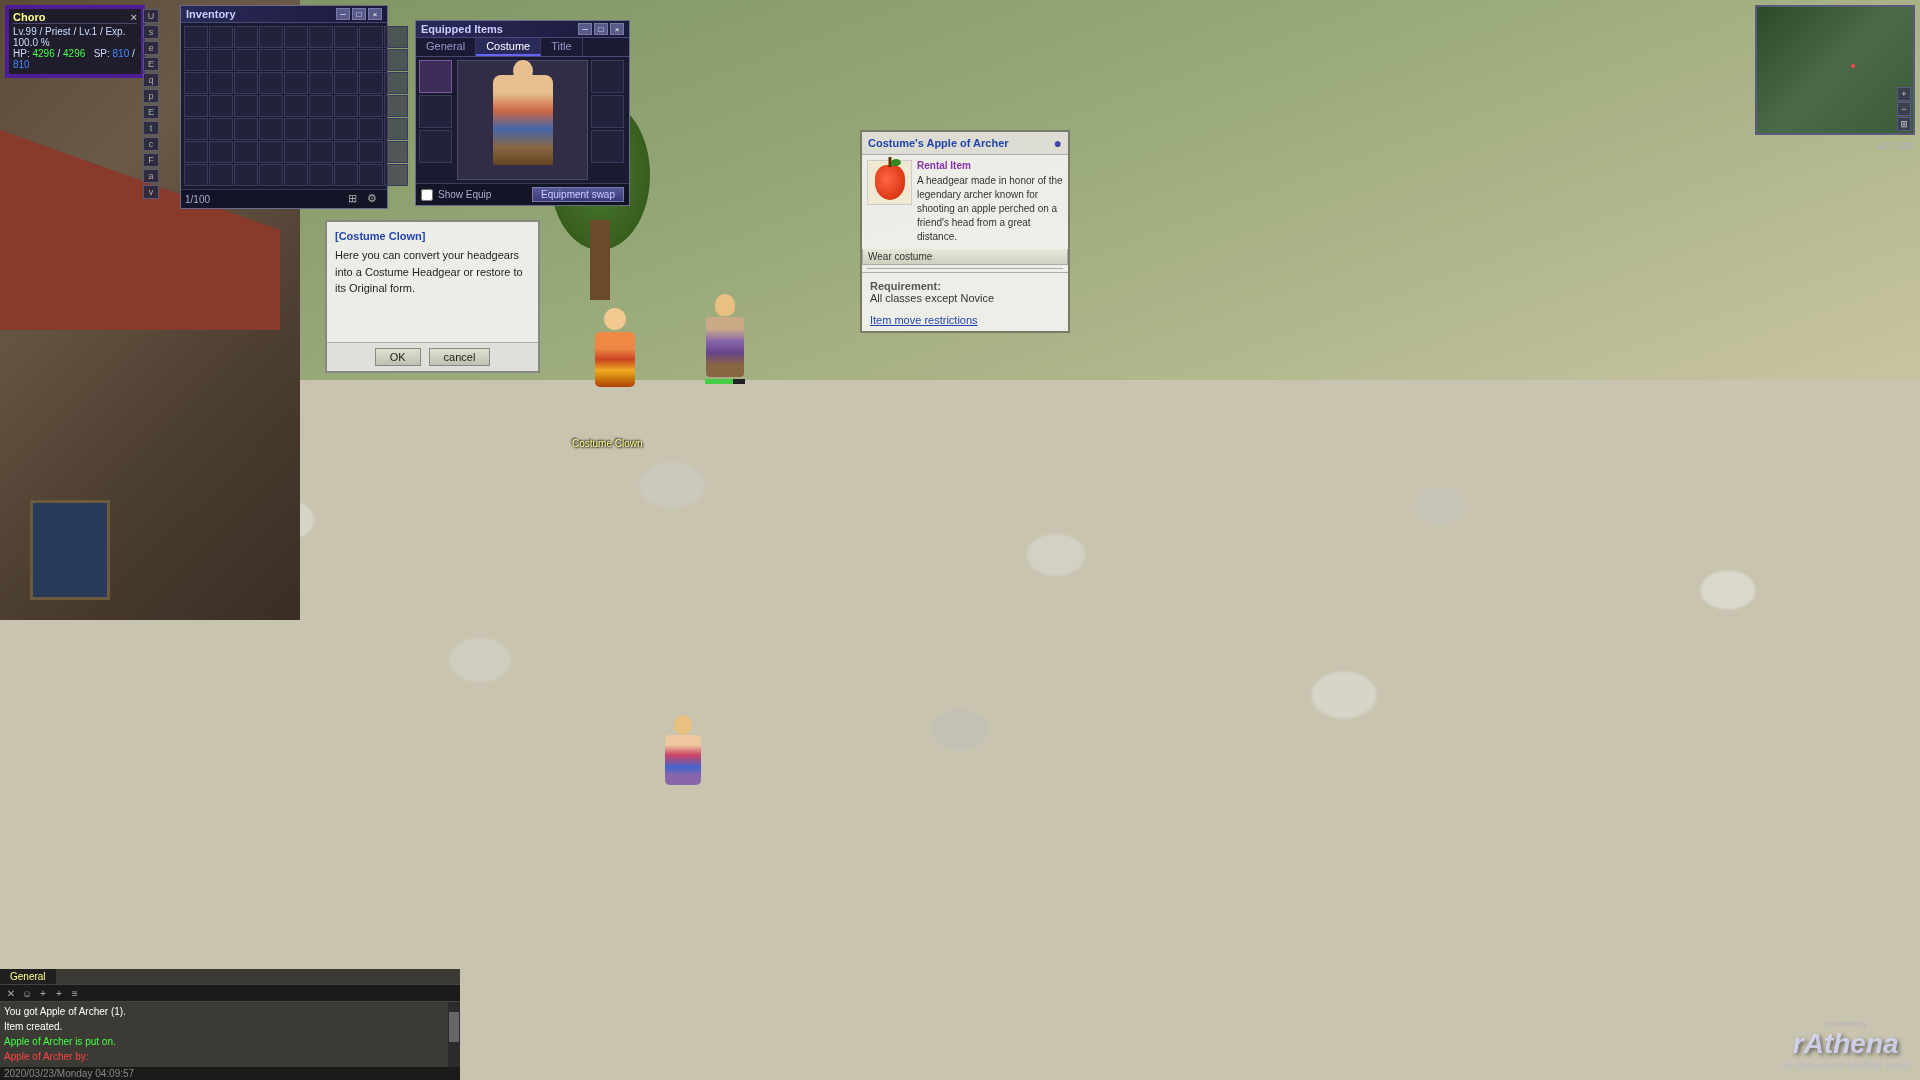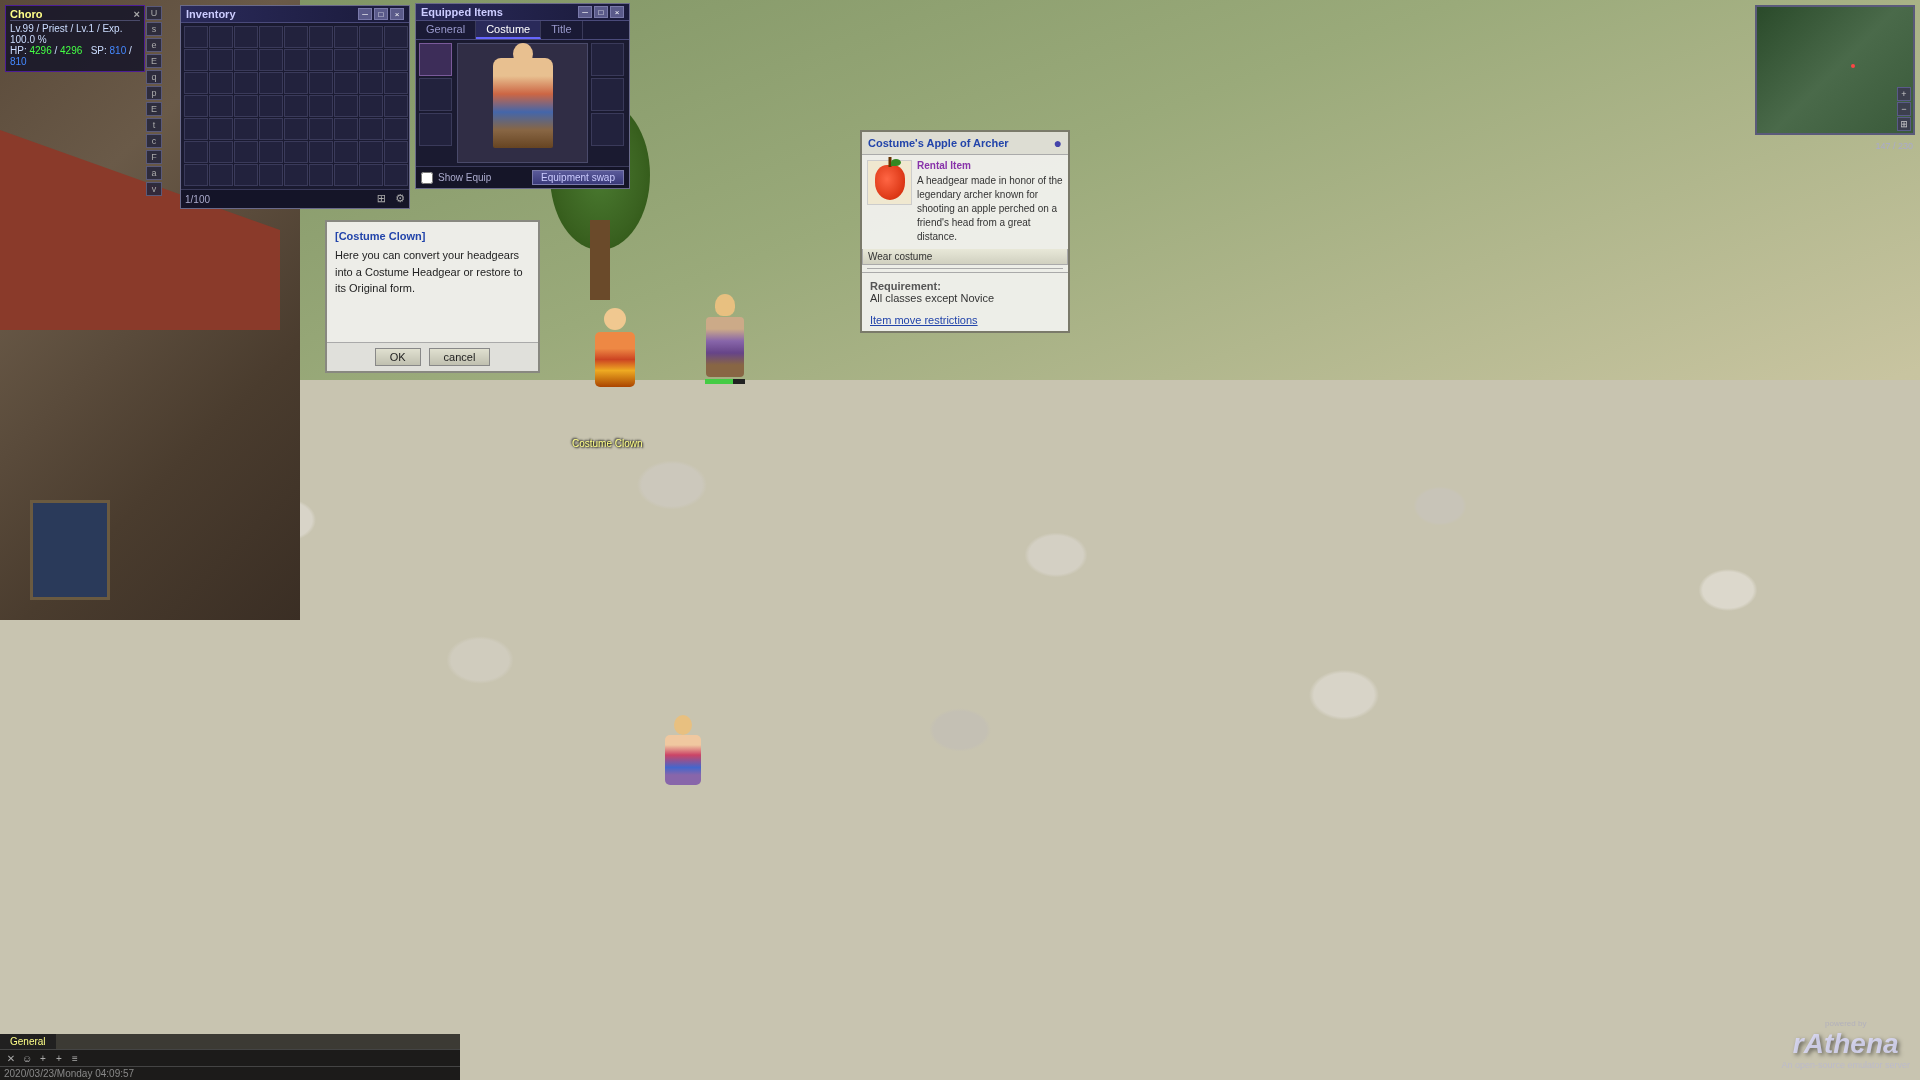--- a/index.html
+++ b/index.html
@@ -97,21 +97,21 @@
 
     
 
     
     .char-panel {
       position: absolute;
       top: 5px;
       left: 5px;
       width: 140px;
       background: rgba(20,20,40,0.85);
-      border: 1px solid #4c1d95;
+      border: 4px solid #4c1d95;
       padding: 2px 4px;
     }
     .char-panel-title {
       color: #ffff88;
       font-weight: bold;
       font-size: 11px;
       border-bottom: 1px solid #4a4a6a;
       display: flex;
       justify-content: space-between;
       align-items: center;
@@ -146,24 +146,23 @@
       align-items: center;
       justify-content: center;
       cursor: pointer;
     }
 
     
     .inventory-panel {
       position: absolute;
       top: 5px;
       left: 180px;
-      width: 230px;
+      width: 208px;
       background: rgba(20,20,40,0.9);
       border: 1px solid #6a6a8a;
-      text-align: right;
     }
     .panel-titlebar {
       background: linear-gradient(90deg, #2a2a5a, #1a1a3a);
       padding: 2px 5px;
       display: flex;
       justify-content: space-between;
       align-items: center;
       border-bottom: 1px solid #4a4a7a;
     }
     .panel-title {
@@ -215,21 +214,21 @@
       width: 16px;
       height: 14px;
       color: #aaa;
       font-size: 11px;
       cursor: pointer;
     }
 
     
     .equipped-panel {
       position: absolute;
-      top: 3px;
+      top: 20px;
       left: 415px;
       width: 215px;
       background: rgba(20,20,40,0.9);
       border: 1px solid #6a6a8a;
     }
     .equipped-tabs {
       display: flex;
       background: #1a1a35;
       border-bottom: 1px solid #4a4a7a;
     }
@@ -948,20 +947,33 @@
 
 <div class="chat-panel">
   <div class="chat-tab">General</div>
   <div class="chat-toolbar">
     <span class="chat-tool-btn">✕</span>
     <span class="chat-tool-btn">☺</span>
     <span class="chat-tool-btn">+</span>
     <span class="chat-tool-btn">+</span>
     <span class="chat-tool-btn">≡</span>
   </div>
+  <div style="position:relative">
+    <div class="chat-messages">
+      <div class="chat-msg msg-white">You got Apple of Archer (1).</div>
+      <div class="chat-msg msg-white">Item created.</div>
+      <div class="chat-msg msg-green">Apple of Archer is put on.</div>
+      <div class="chat-msg msg-red">Apple of Archer by:</div>
+      <div class="chat-msg msg-white">You got Nameless Apple of Archer (1).</div>
+
+    </div>
+    <div class="chat-scroll">
+      <div class="chat-scrollbar"></div>
+    </div>
+  </div>
   <div class="chat-timestamp">2020/03/23/Monday  04:09:57</div>
 </div>
 
 <div class="minimap">
   <div class="minimap-content">
     <div class="minimap-dot" style="left:60%;top:45%;"></div>
     <div class="minimap-controls">
       <div class="mm-ctrl">+</div>
       <div class="mm-ctrl">−</div>
       <div class="mm-ctrl">⊞</div>

